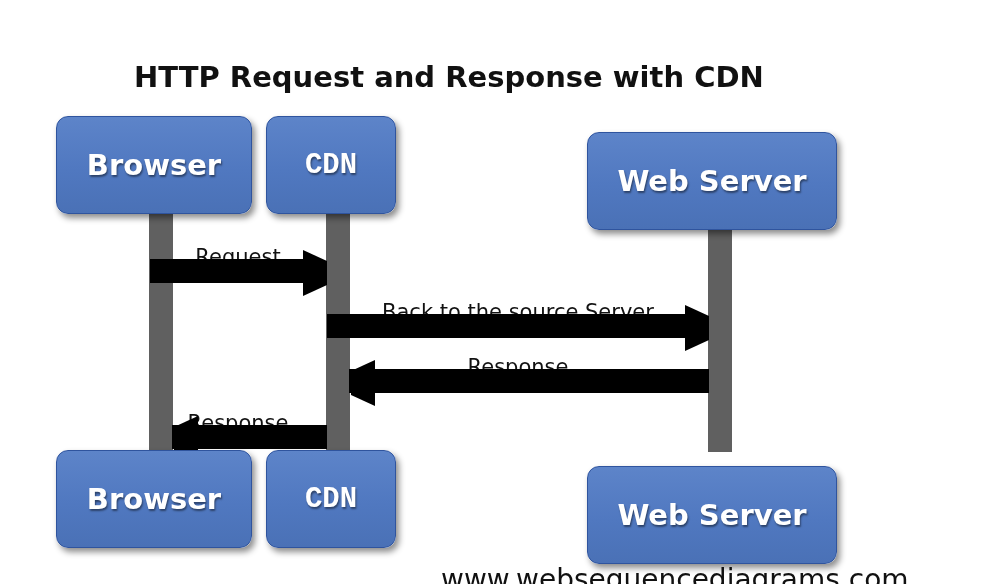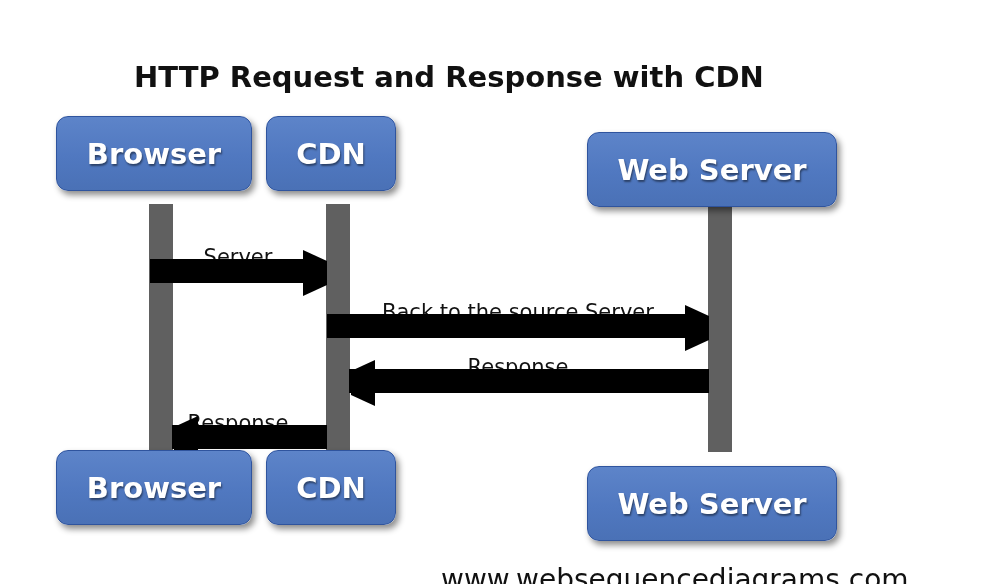--- a/index.html
+++ b/index.html
@@ -21,36 +21,36 @@
     width:1000px;height:584px;
     background:var(--background);
     overflow:hidden;
   }
   .title{
     position:absolute;left:98px;top:24px;width:660px;
     font-size:29px;font-weight:bold;color:var(--text);
     letter-spacing:0px;white-space:nowrap;
   }
   .actor{
-    position:absolute;height:75px;
+    position:absolute;height:98px;
     background:linear-gradient(180deg,var(--actor-fill-light) 0%,var(--actor-fill) 55%,var(--actor-fill-dark) 100%);
     border:1px solid var(--actor-border);
     border-radius:12px;
     box-shadow:3px 4px 6px rgba(0,0,0,0.45);
     display:flex;align-items:center;justify-content:center;
   }
   .actor .actor-label{
     font-size:29px;font-weight:bold;color:var(--actor-text);
     text-shadow:1px 2px 2px rgba(0,0,0,0.45);
     white-space:nowrap;
   }
   .row-top{top:92px;}
   .row-bottom{top:426px;}
   .actor-browser{left:32px;width:196px;}
-  .actor-cdn{left:242px;width:130px;}
+  .actor-cdn{left:242px;width:130px;font-family:Liberation Mono, monospace;}
   .actor-webserver{left:563px;width:250px;margin-top:16px;}
   .lifeline{
     position:absolute;top:180px;height:248px;width:2px;
     background:var(--lifeline);
   }
   .lifeline-browser{left:125px;}
   .lifeline-cdn{left:302px;}
   .lifeline-webserver{left:684px;}
   .msg-line{
     position:absolute;height:4px;background:var(--arrow);
@@ -87,21 +87,21 @@
     <span class="actor-label">Browser</span>
   </div>
   <div class="actor actor-cdn row-top">
     <span class="actor-label">CDN</span>
   </div>
   <div class="actor actor-webserver row-top">
     <span class="actor-label">Web Server</span>
   </div>
 
   <div>
-    <div class="msg-label" style="left:214px;top:208px;">Server</div>
+    <div class="msg-label" style="left:214px;top:208px;">Request</div>
     <div class="msg-line" style="left:126px;top:235px;width:157px;"></div>
     <div class="msg-head right" style="left:279px;top:226px;"></div>
   </div>
 
   <div>
     <div class="msg-label" style="left:494px;top:263px;">Back to the source Server</div>
     <div class="msg-line" style="left:303px;top:290px;width:360px;"></div>
     <div class="msg-head right" style="left:661px;top:281px;"></div>
   </div>
 

